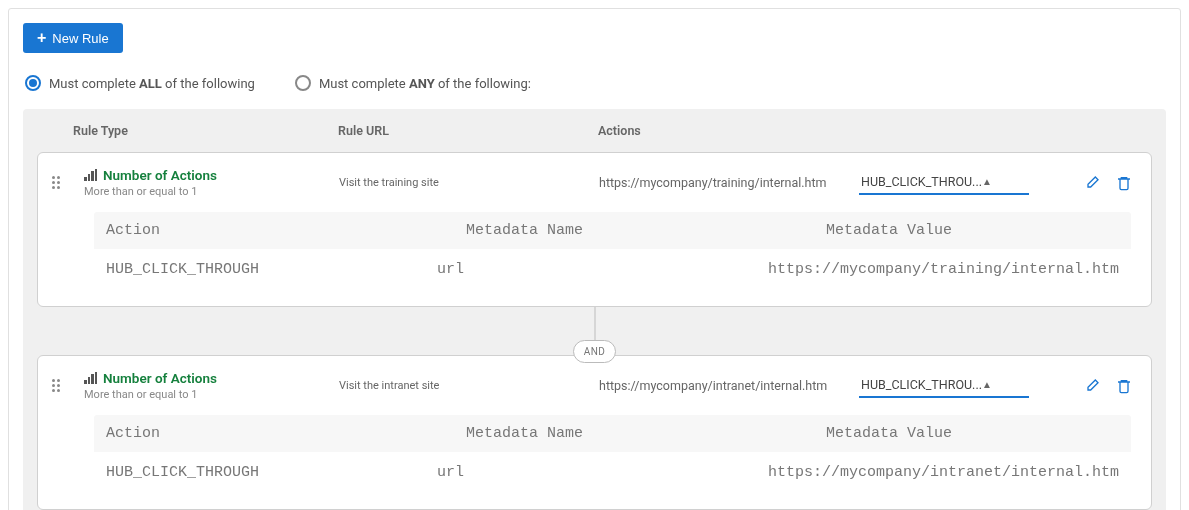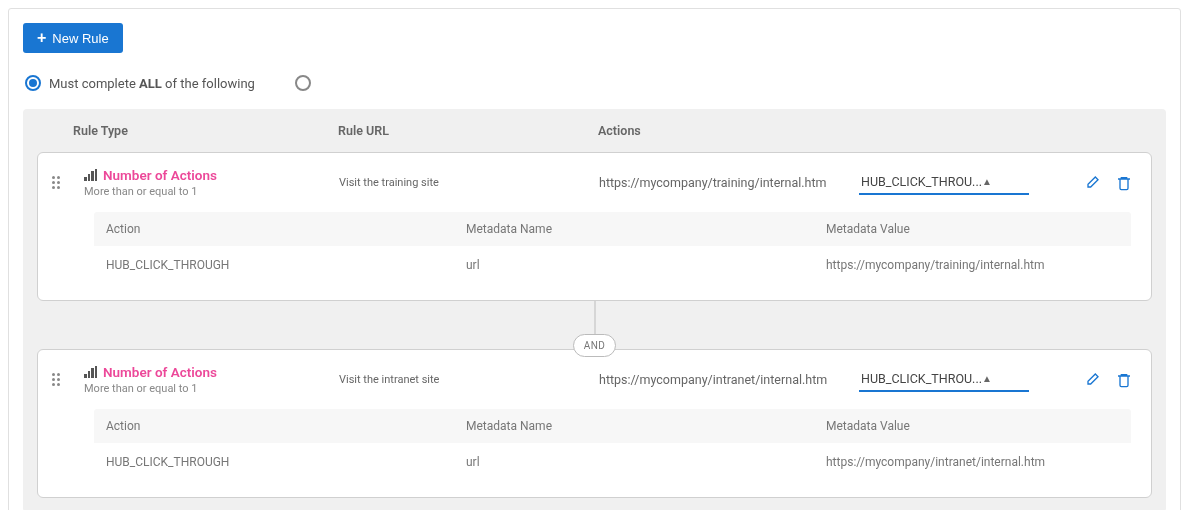--- a/index.html
+++ b/index.html
@@ -101,21 +101,21 @@
     grid-template-columns: repeat(2, 3px);
     grid-template-rows: repeat(3, 3px);
     gap: 2px;
   }
   .drag-dots span {
     width: 3px; height: 3px; background: #888; border-radius: 50%;
   }
   .rule-type-cell { width: 255px; }
   .rule-type-title {
     display: flex; align-items: center; gap: 6px;
-    font-weight: 600; color: #ec4899; font-size: 13.5px;
+    font-weight: 600; color: #15803d; font-size: 13.5px;
   }
   .bars-icon {
     display: inline-flex; align-items: flex-end; gap: 1px; height: 11px;
   }
   .bars-icon span { width: 2.5px; background: #555; display: inline-block; }
   .bars-icon span:nth-child(1){height:4px}
   .bars-icon span:nth-child(2){height:7px}
   .bars-icon span:nth-child(3){height:10px}
   .bars-icon span:nth-child(4){height:12px}
   .rule-type-sub { font-size: 11px; color: #888; margin-top: 2px; }
@@ -143,21 +143,22 @@
     width: 18px; height: 18px;
     color: #1976d2;
   }
   .icon-btn svg { width: 16px; height: 16px; }
 
   .detail-table {
     padding: 0 20px 16px 56px;
   }
   .detail-header, .detail-row {
     display: flex;
-    font-size: 12px;
+    font-size: 15px;
+    font-family: Liberation Mono, monospace;
   }
   .detail-header {
     background: #f7f7f7;
     color: #777;
     padding: 10px 12px;
     border-radius: 3px 3px 0 0;
   }
   .detail-row {
     color: #777;
     padding: 12px 12px;
@@ -205,20 +206,23 @@
 
   <div class="radio-row">
     <div class="radio-item">
       <span class="radio-circle selected"></span>
       <span class="radio-label">
         <span>Must complete </span><strong>ALL</strong><span> of the following</span>
       </span>
     </div>
     <div class="radio-item">
       <span class="radio-circle"></span>
+      <span class="radio-label">
+        <span>Must complete </span><strong>ANY</strong><span> of the following:</span>
+      </span>
     </div>
   </div>
 
   <div class="rules-wrapper">
     <div class="header-row">
       <div class="col-type">Rule Type</div>
       <div class="col-url">Rule URL</div>
       <div class="col-actions">Actions</div>
     </div>
 

